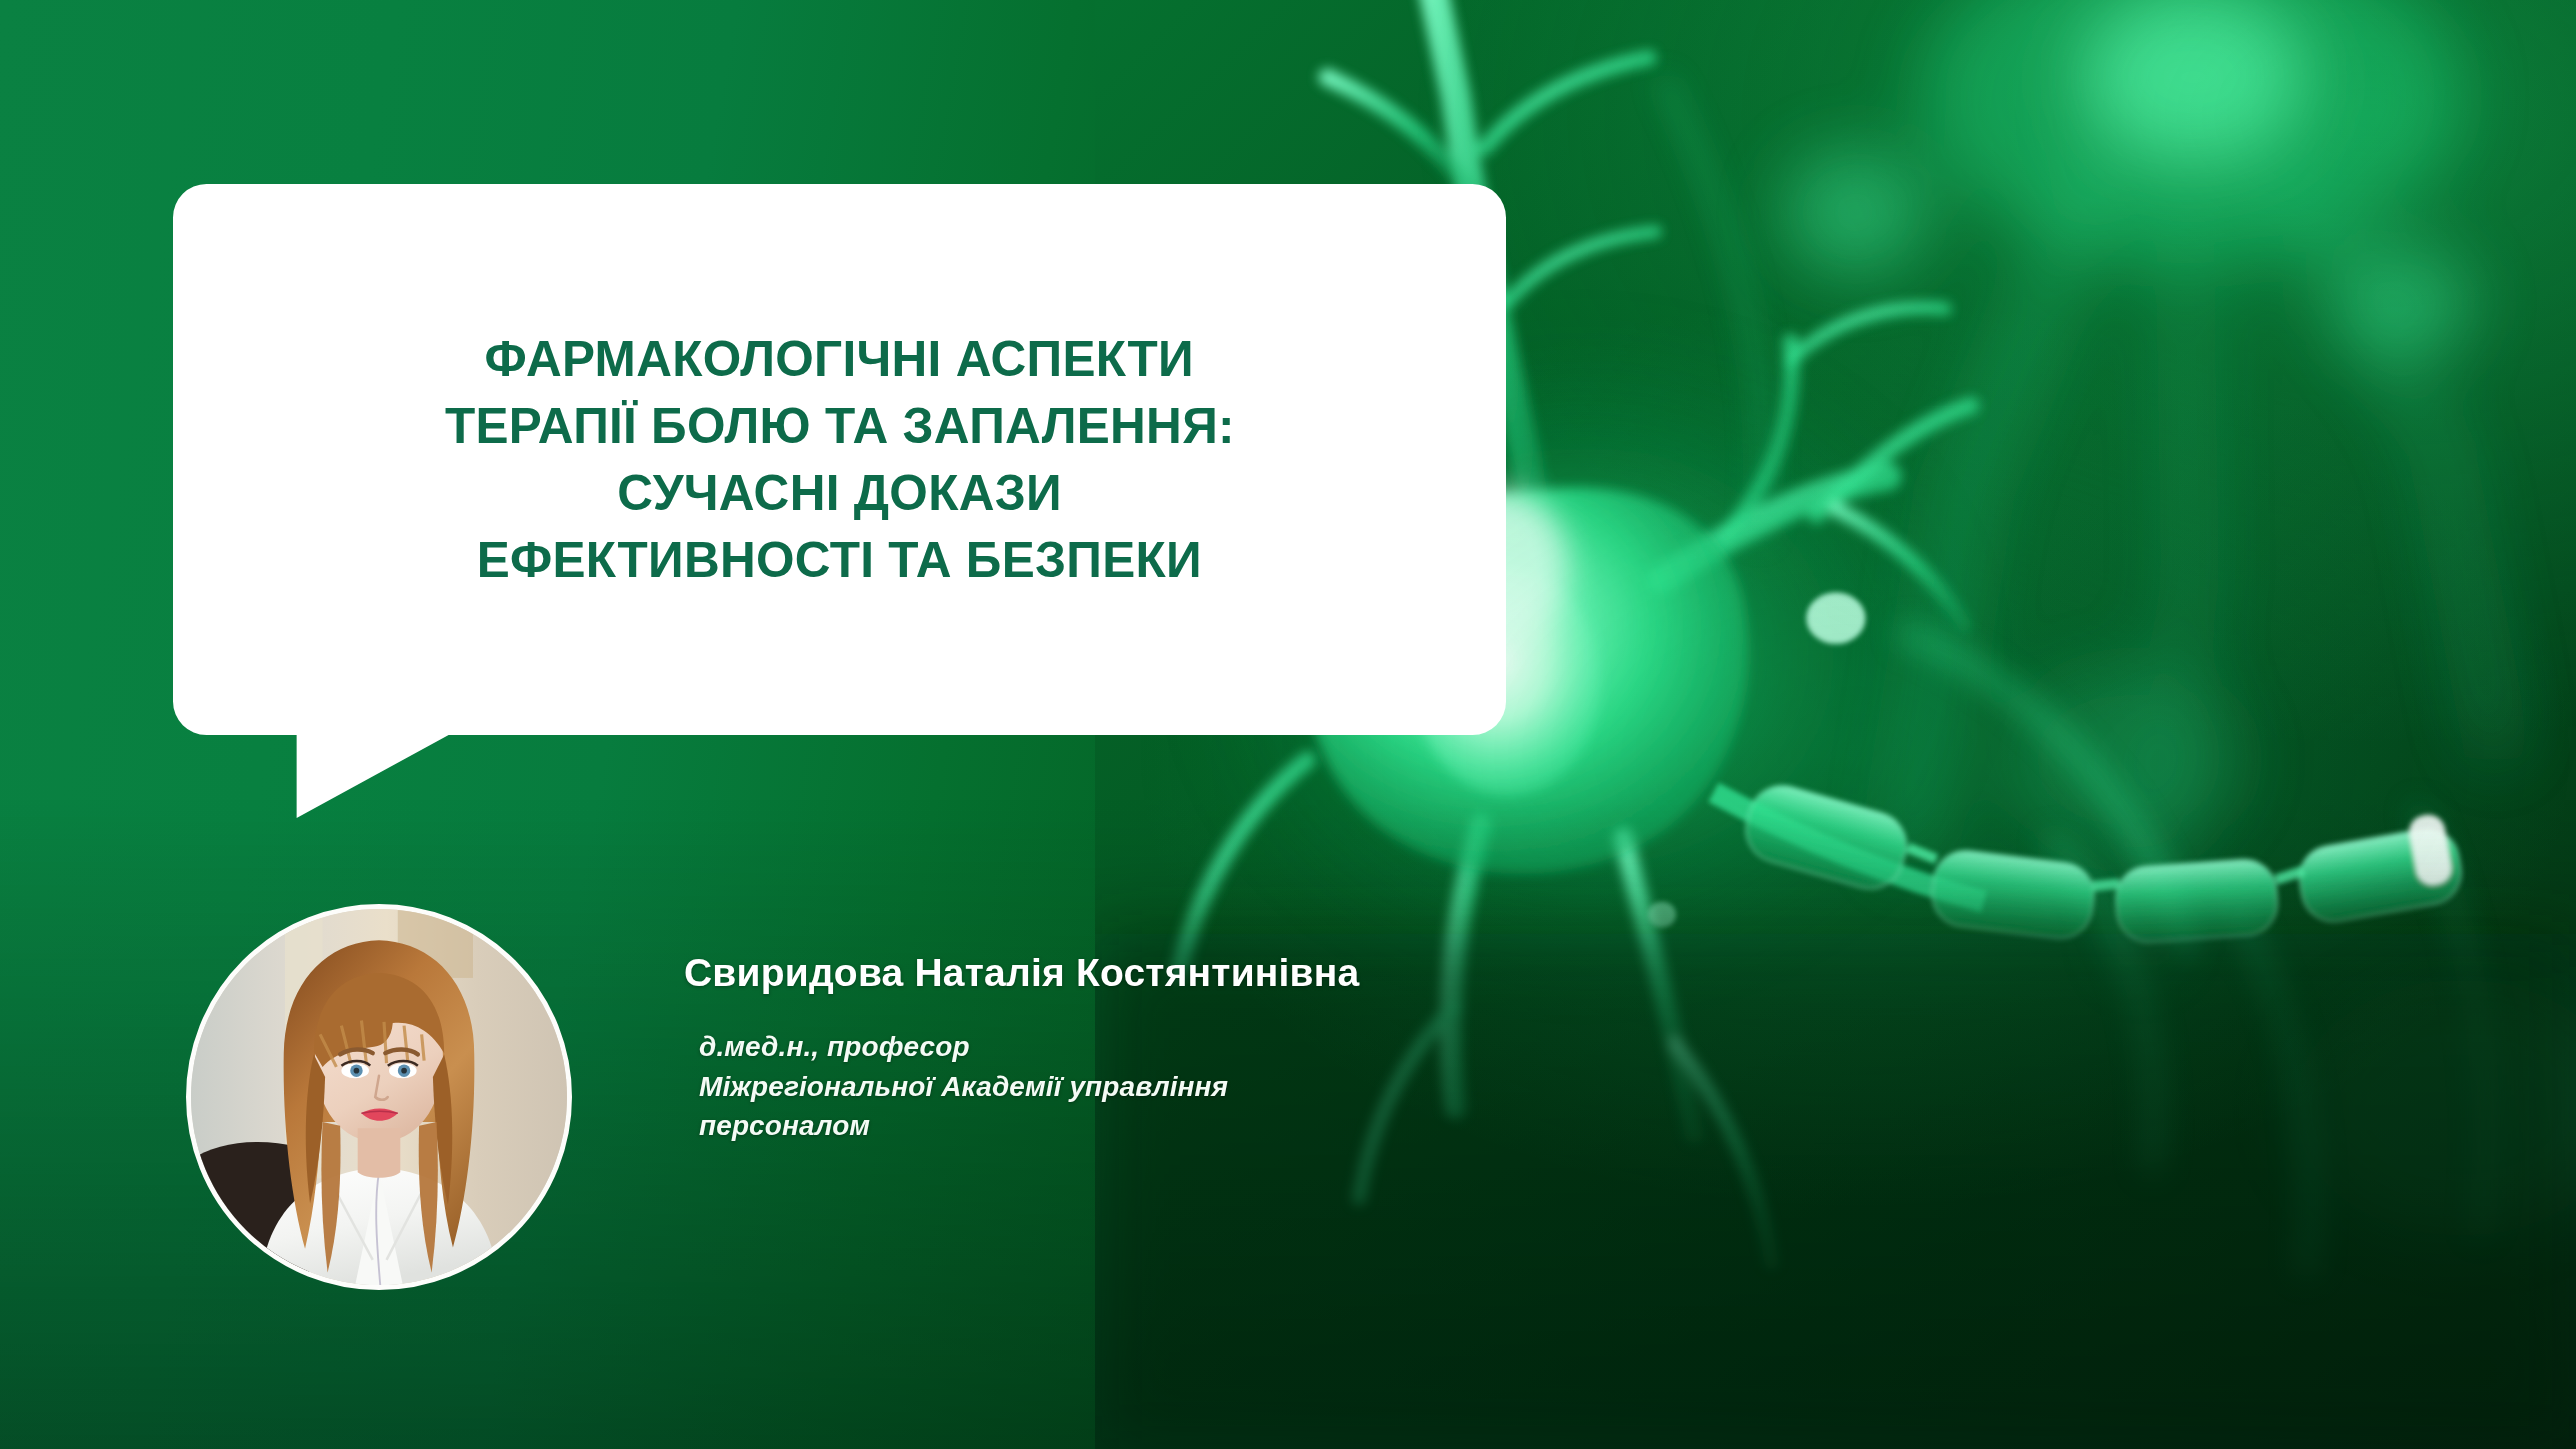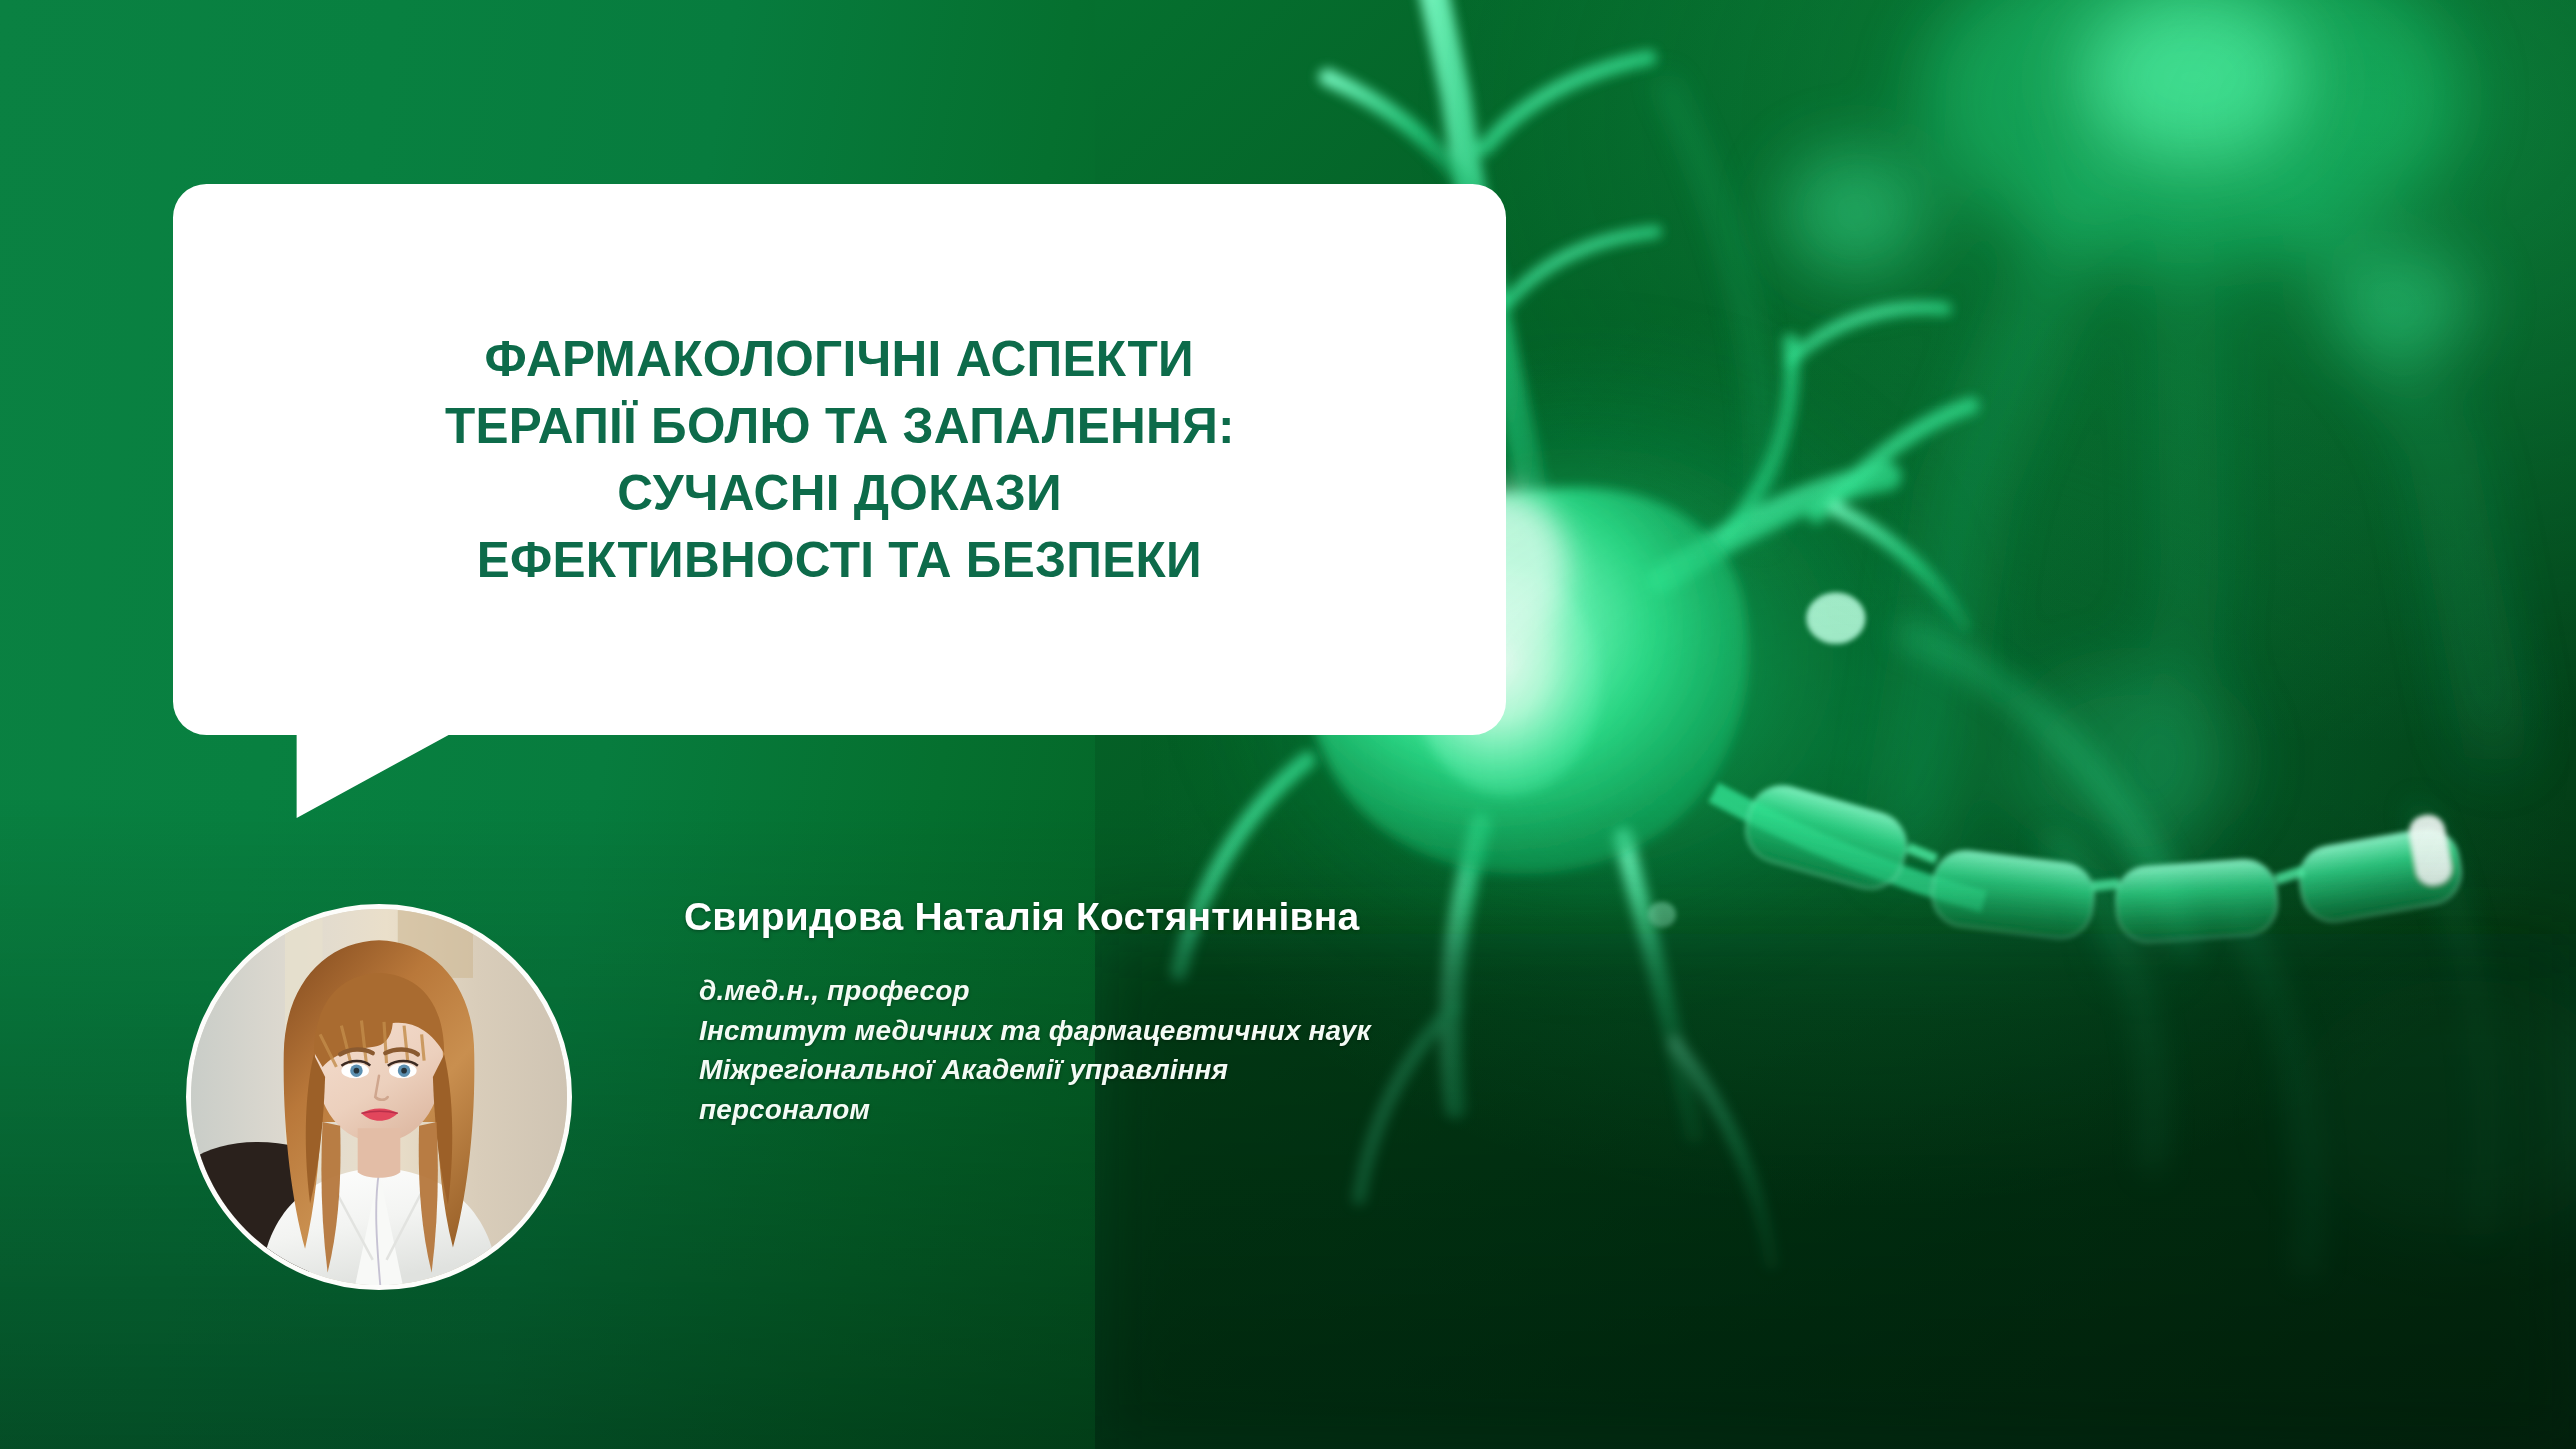--- a/index.html
+++ b/index.html
@@ -102,21 +102,21 @@
     box-sizing: border-box;
     overflow: hidden;
     background: #d8d2c6;
   }
   .avatar svg { display:block; width: 100%; height: 100%; }
 
   
   .speaker {
     position: absolute;
     left: 684px;
-    top: 896px;
+    top: 952px;
     width: 1288px;
   }
   .speaker-name {
     color: #ffffff;
     font-weight: 700;
     font-size: 39px;
     line-height: 1.1;
     letter-spacing: 0.2px;
     text-shadow: 0 1.3px 3.9px rgba(0,0,0,0.35);
     white-space: nowrap;
@@ -371,20 +371,19 @@
 
       <path d="M210 340 C206 420 208 500 218 580 C238 500 240 414 238 346 Z" fill="#b5773c" opacity="0.95"></path>
       <path d="M392 340 C396 420 394 500 384 580 C364 500 362 414 364 346 Z" fill="#b5773c" opacity="0.95"></path>
     </svg>
   </div>
 
   <div class="speaker">
     <div class="speaker-name">Свиридова Наталія Костянтинівна</div>
     <div class="speaker-cred">
       <div class="cred-line">д.мед.н., професор</div>
-      <div class="cred-line">Інститут медичних та фармацевтичних наук</div>
       <div class="cred-line">Міжрегіональної Академії управління</div>
       <div class="cred-line">персоналом</div>
     </div>
   </div>
 
 </div>
 
 
 </body></html>

